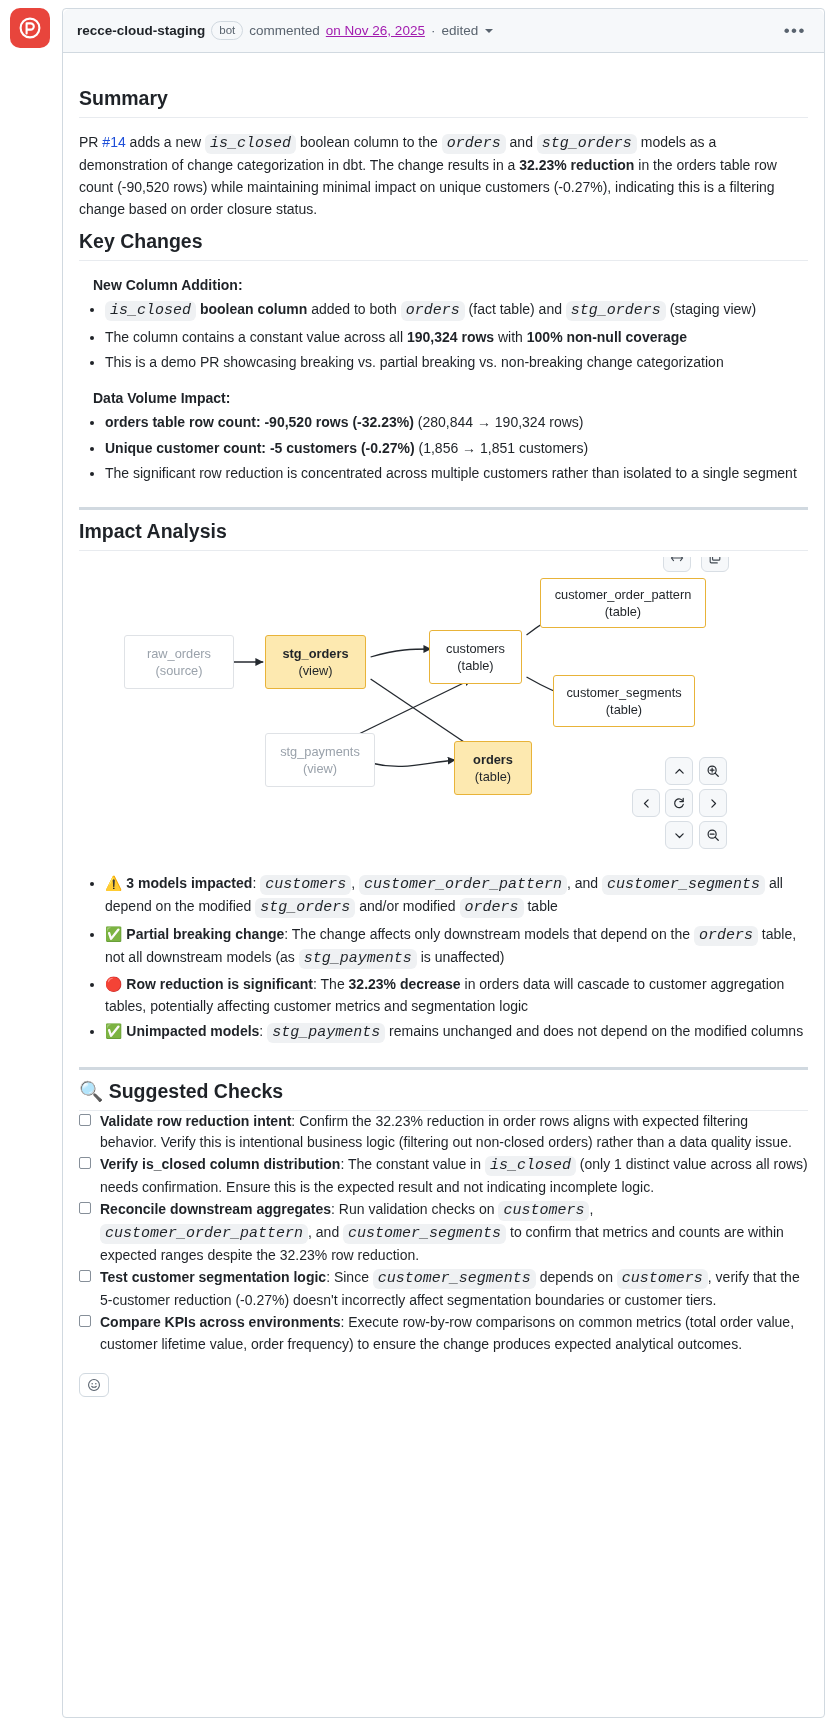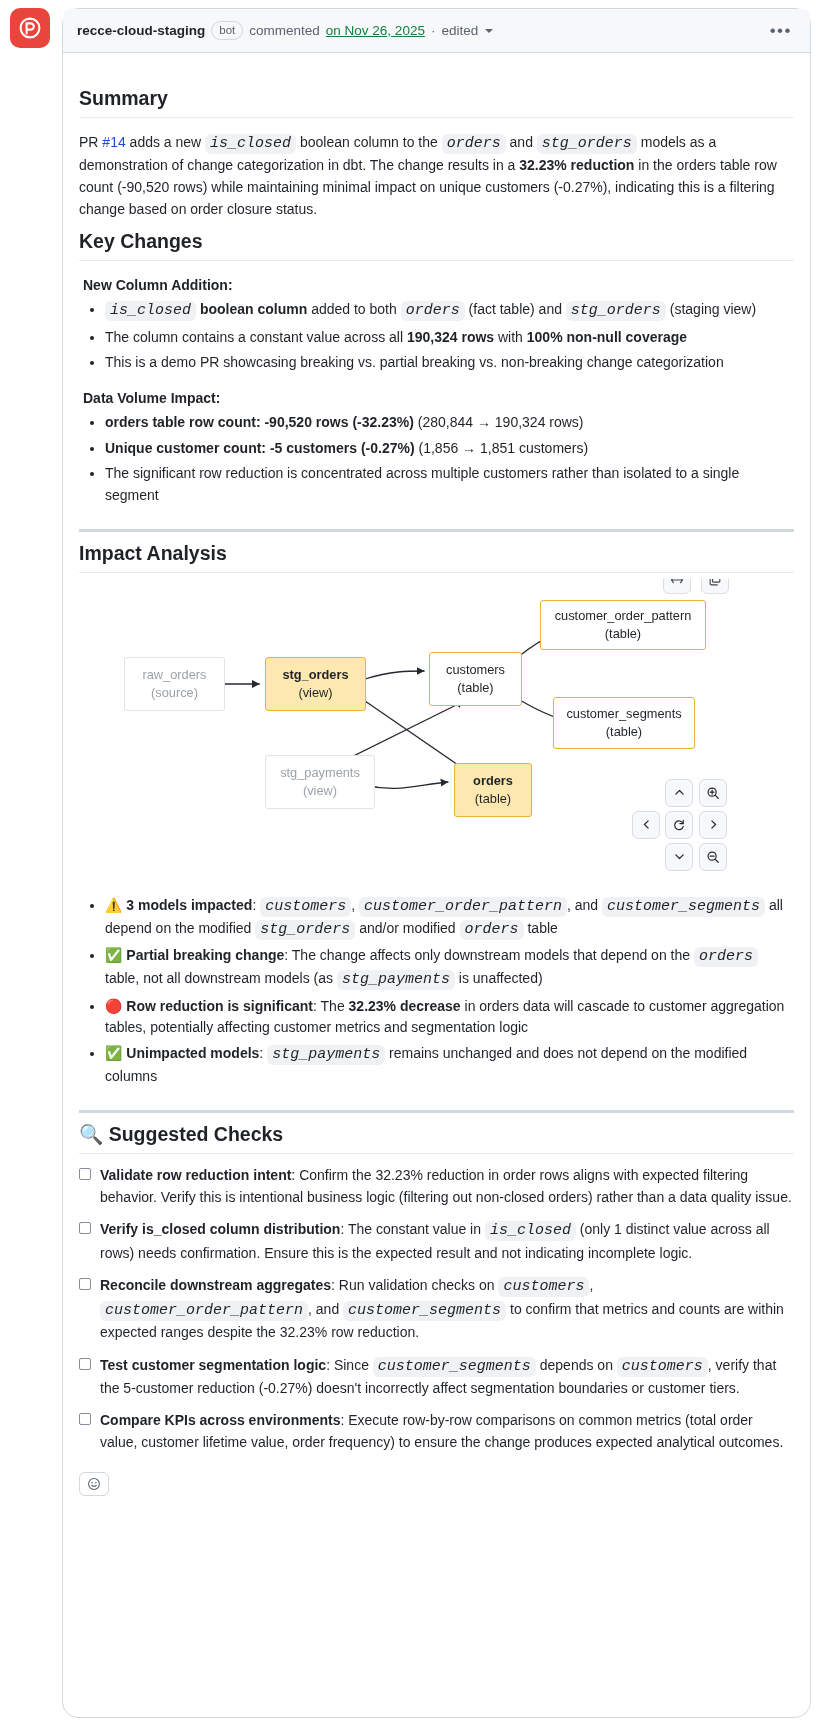--- a/index.html
+++ b/index.html
@@ -17,54 +17,54 @@
   
   .avatar {
     position:absolute; left:10px; top:8px;
     width:40px; height:40px; border-radius:10px;
     background:#e8453c; display:flex; align-items:center; justify-content:center;
   }
   .avatar svg { display:block; }
 
   
   .comment-box {
-    position:absolute; left:62px; top:8px; right:14px;
-    border:1px solid #d1d9e0; border-radius:16px;
+    position:absolute; left:62px; top:8px; right:0;
+    border:1px solid #d1d9e0; border-radius:4px;
     background:#ffffff;
     min-height: 1710px;
   }
   .comment-header {
     display:flex; align-items:center;
     height:44px; padding:0 14px;
     background:#f6f8fa;
     border-bottom:1px solid #d1d9e0;
     border-radius:7px 7px 0 0;
     font-size:13.5px; color:#59636e;
     gap:6px;
   }
   .c-author { font-weight:bold; color:#1f2328; font-size:13.5px; }
   .c-badge {
     border:1px solid #d1d9e0; border-radius:20px;
     padding:0px 7px 1px; font-size:11.5px; color:#59636e; line-height:16px;
   }
-  .c-date { text-decoration:underline; color:#15803d; }
+  .c-date { text-decoration:underline; color:#a21caf; }
   .c-dot { color:#59636e; }
   .c-edited { color:#59636e; }
   .caret { width:0;height:0;border-left:4px solid transparent;border-right:4px solid transparent;border-top:4px solid #59636e;margin-left:1px;}
   .kebab { margin-left:auto; color:#59636e; font-size:17px; letter-spacing:1.5px; line-height:10px; padding:3px 4px; }
 
   .comment-body { padding: 14px 16px 10px 16px; }
 
   h2.sec {
     font-size:19.5px; font-weight:bold; margin:10px 0 0 0;
     padding-bottom:7px; border-bottom:1px solid #e8ebef; color:#1f2328;
   }
   h2.sec.first { margin-top:20px; }
   p.para { margin:14px 0 0 0; line-height:1.55; font-size:14px; }
-  p.lbl { margin:16px 0 0 4px; font-weight:bold; font-size:14px; }
+  p.lbl { margin:16px 0 0 14px; font-weight:bold; font-size:14px; }
   ul.bul { margin:6px 0 0 0; padding-left:26px; }
   ul.bul li { margin:4px 0; line-height:1.55; font-size:14px; }
   code.cd {
     background:#eff1f3; border-radius:6px;
     padding:1px 5px 2px; font-family:"Liberation Mono", monospace;
     font-size:15px; color:#1f2328;font-style:italic;
   }
   a.lnk { color:#1d4ed8; text-decoration:none; }
   .hr-thick { border:0; border-top:3px solid #d1d9e0; margin:22px 0 6px 0; }
   b { font-weight:bold; }
@@ -87,21 +87,21 @@
   .node.out { background:#ffffff; border:1px solid #e8b339; color:#1f2328; }
   svg.edges { position:absolute; left:0; top:0; width:100%; height:310px; }
 
   .gbtn {
     position:absolute; width:28px; height:28px;
     background:#f6f8fa; border:1px solid #d8dee4; border-radius:6px;
     display:flex; align-items:center; justify-content:center; color:#424a53;
   }
 
   
-  .check-row { display:flex; align-items:flex-start; gap:9px; margin-top:11px; }
+  .check-row { display:flex; align-items:flex-start; gap:9px; }
   .check-row:first-child { margin-top:14px; }
   .cbox {
     width:12px; height:12px; margin-top:3px; flex:0 0 12px;
     border:1px solid #868f99; border-radius:2px; background:#fff;
   }
   .check-txt { line-height:1.55; font-size:14px; }
   .note { margin:4px 0 0 21px; font-size:14px; line-height:1.55; }
   .launch { display:block; margin:16px 0 0 0; color:#0969da; text-decoration:underline; font-size:14px; }
 
   .reaction {
@@ -167,21 +167,21 @@
           </defs>
           <path d="M145,105 L182,105" stroke="#24292f" stroke-width="1.3" fill="none" marker-end="url(#ah)"></path>
           <path d="M288,100 C315,92 330,92 348,92" stroke="#24292f" stroke-width="1.3" fill="none" marker-end="url(#ah)"></path>
           <path d="M288,122 L392,193" stroke="#24292f" stroke-width="1.3" fill="none" marker-end="url(#ah)"></path>
           <path d="M250,190 L388,122" stroke="#24292f" stroke-width="1.3" fill="none" marker-end="url(#ah)"></path>
           <path d="M288,206 C320,214 340,206 372,203" stroke="#24292f" stroke-width="1.3" fill="none" marker-end="url(#ah)"></path>
           <path d="M442,78 C470,56 490,48 520,45" stroke="#24292f" stroke-width="1.3" fill="none" marker-end="url(#ah)"></path>
           <path d="M442,120 C480,142 495,144 520,144" stroke="#24292f" stroke-width="1.3" fill="none" marker-end="url(#ah)"></path>
         </svg>
 
-        <div class="node plain" style="left:45px; top:78px; width:101px; height:54px;">
+        <div class="node plain" style="left:45px; top:78px; width:110px; height:54px;">
           <span class="n1">raw_orders</span>
           <span class="n2">(source)</span>
         </div>
         <div class="node hl" style="left:186px; top:78px; width:101px; height:54px;">
           <span class="n1">stg_orders</span>
           <span class="n2">(view)</span>
         </div>
         <div class="node plain" style="left:186px; top:176px; width:110px; height:54px;">
           <span class="n1">stg_payments</span>
           <span class="n2">(view)</span>

